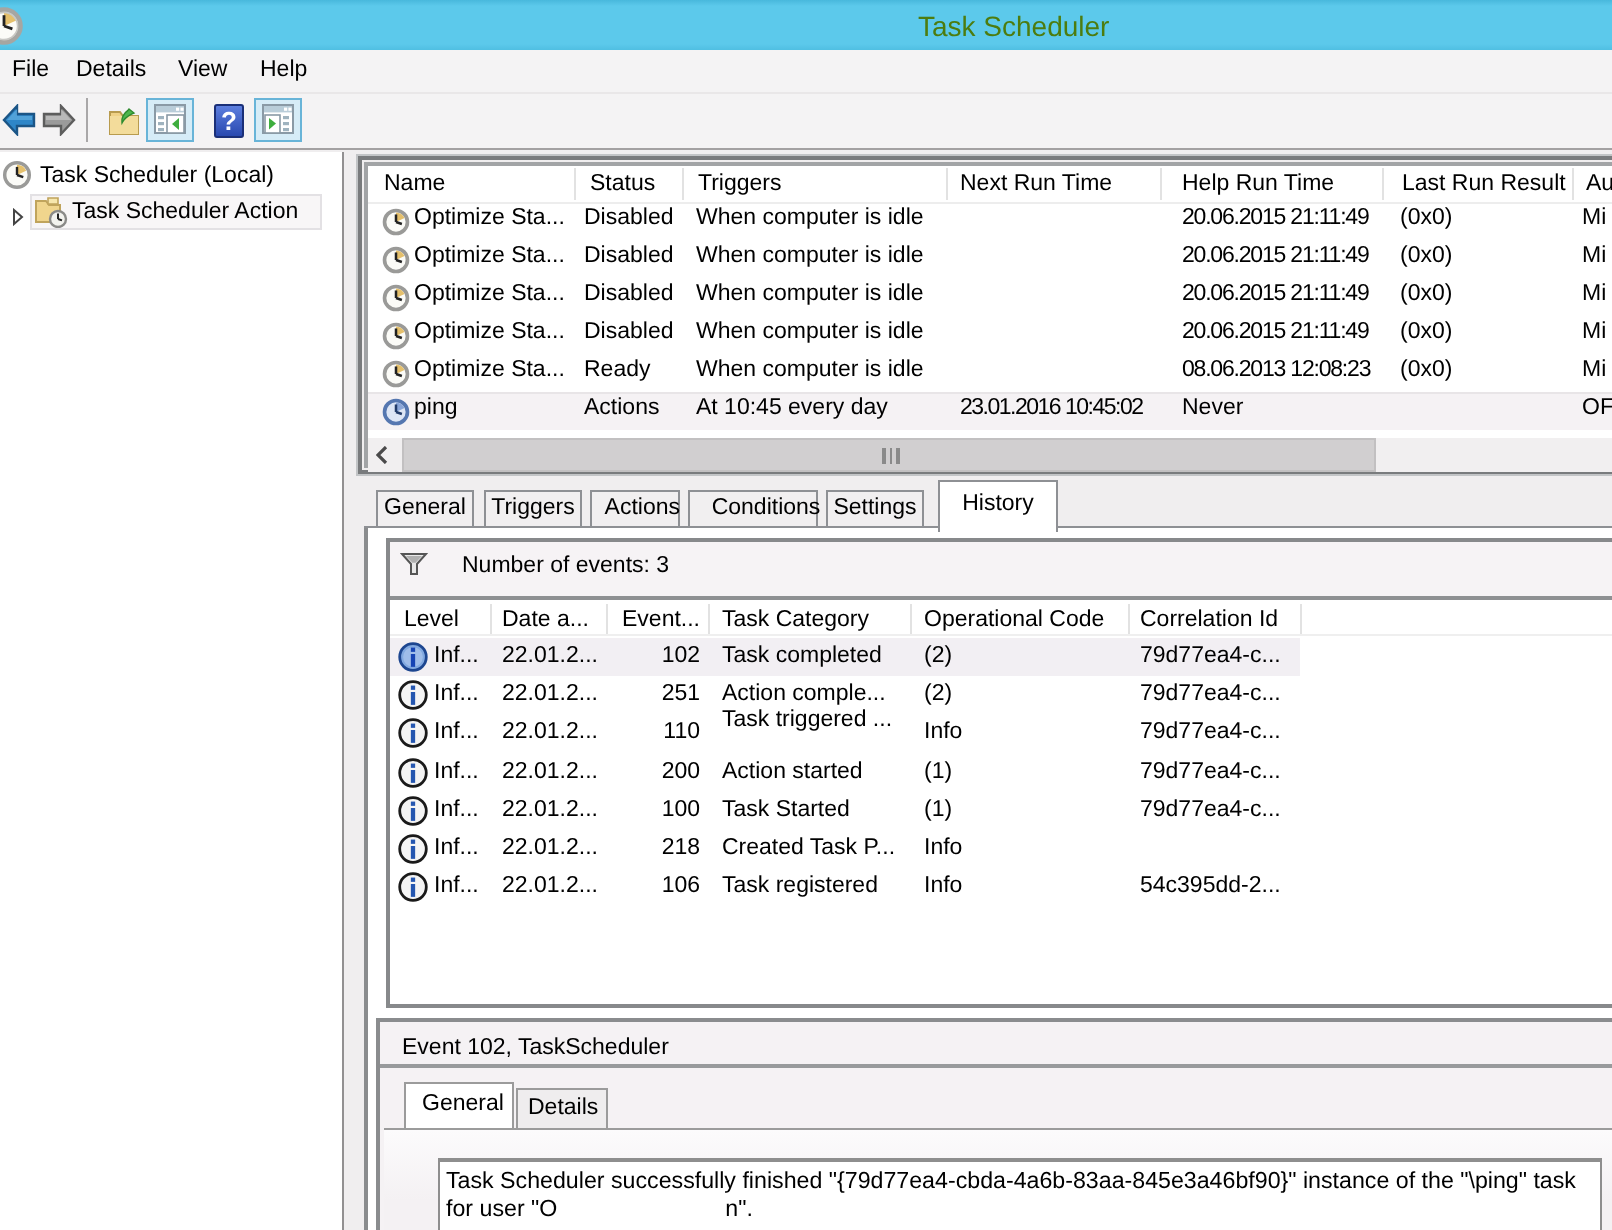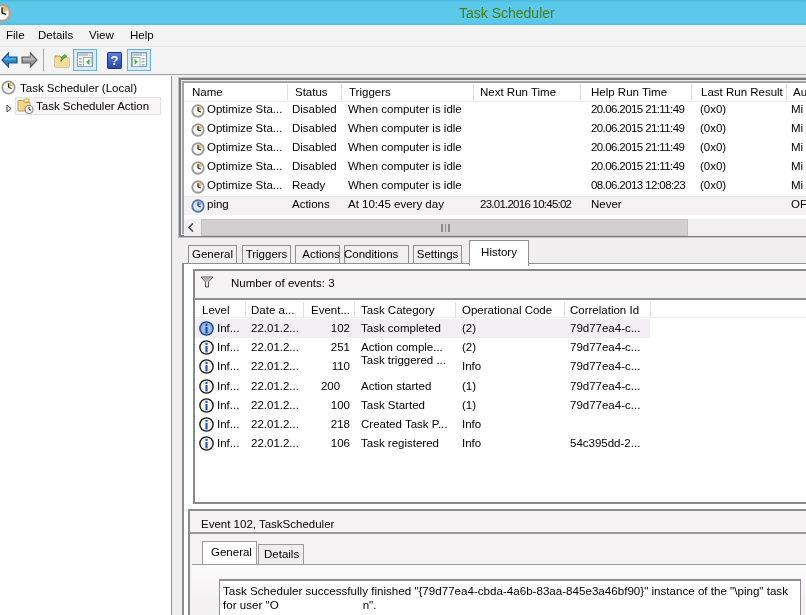--- a/index.html
+++ b/index.html
@@ -210,21 +210,21 @@
 
 <div class="abs" style="left:182px;top:263px;width:624px;height:1.5px;background:#8e9094"></div>
 <div id="tabs">
     <div class="abs" style="left:188px;top:245px;width:49px;height:19px;background:#f1eff0;border:1px solid #8e9094;"></div>
     <div class="abs nw" style="left:188px;top:248px;width:49px;text-align:center">General</div>
     <div class="abs" style="left:242px;top:245px;width:49px;height:19px;background:#f1eff0;border:1px solid #8e9094;"></div>
     <div class="abs nw" style="left:242px;top:248px;width:49px;text-align:center">Triggers</div>
     <div class="abs" style="left:295px;top:245px;width:45px;height:19px;background:#f1eff0;border:1px solid #8e9094;"></div>
     <div class="abs nw" style="left:295px;top:248px;width:45px;text-align:right">Actions</div>
     <div class="abs" style="left:344px;top:245px;width:65px;height:19px;background:#f1eff0;border:1px solid #8e9094;"></div>
-    <div class="abs nw" style="left:344px;top:248px;width:78px;text-align:left">Conditions</div>
+    <div class="abs nw" style="left:344px;top:248px;width:78px;text-align:center">Conditions</div>
     <div class="abs" style="left:413px;top:245px;width:49px;height:19px;background:#f1eff0;border:1px solid #8e9094;"></div>
     <div class="abs nw" style="left:413px;top:248px;width:49px;text-align:center">Settings</div>
     <div class="abs" style="left:469px;top:240px;width:60px;height:25.5px;background:#fff;border:1px solid #8e9094;border-bottom:none;z-index:3"></div>
     <div class="abs nw" style="left:469px;top:246px;width:60px;text-align:center;z-index:4">History</div>
   </div>
 
 <div class="abs" style="left:182px;top:264px;width:624px;height:351px;background:#fff;border-left:2px solid #8a8c8e"></div>
 
 <div class="abs" style="left:193px;top:269px;width:613px;height:235px;border:2px solid #87898b;border-right:none;background:#fff"></div>
 <div class="abs" style="left:195px;top:271px;width:611px;height:27px;background:#f6f3f5"></div>
@@ -288,21 +288,21 @@
     <div class="abs nw" style="left:462px;top:360.4px">Info</div>
     <div class="abs nw" style="left:570px;top:360.4px">79d77ea4-c...</div>
     <svg class="abs" style="left:199px;top:378.6px" width="15" height="15" viewBox="0 0 14 14">
   <circle cx="7" cy="7" r="6.2" fill="#f4f4f4" stroke="#1a1a1a" stroke-width="1.3"></circle>
 
   <rect x="6" y="2.6" width="2" height="2" fill="#2456b0"></rect>
   <rect x="6" y="5.6" width="2" height="6" fill="#2456b0"></rect>
 </svg>
     <div class="abs nw" style="left:217px;top:379.6px">Inf...</div>
     <div class="abs nw" style="left:251px;top:379.6px">22.01.2...</div>
-    <div class="abs nw" style="left:311px;top:379.6px;width:39px;text-align:center">200</div>
+    <div class="abs nw" style="left:311px;top:379.6px;width:39px;text-align:right">200</div>
     <div class="abs nw" style="left:361px;top:379.6px">Action started</div>
     <div class="abs nw" style="left:462px;top:379.6px">(1)</div>
     <div class="abs nw" style="left:570px;top:379.6px">79d77ea4-c...</div>
     <svg class="abs" style="left:199px;top:397.8px" width="15" height="15" viewBox="0 0 14 14">
   <circle cx="7" cy="7" r="6.2" fill="#f4f4f4" stroke="#1a1a1a" stroke-width="1.3"></circle>
 
   <rect x="6" y="2.6" width="2" height="2" fill="#2456b0"></rect>
   <rect x="6" y="5.6" width="2" height="6" fill="#2456b0"></rect>
 </svg>
     <div class="abs nw" style="left:217px;top:398.8px">Inf...</div>

